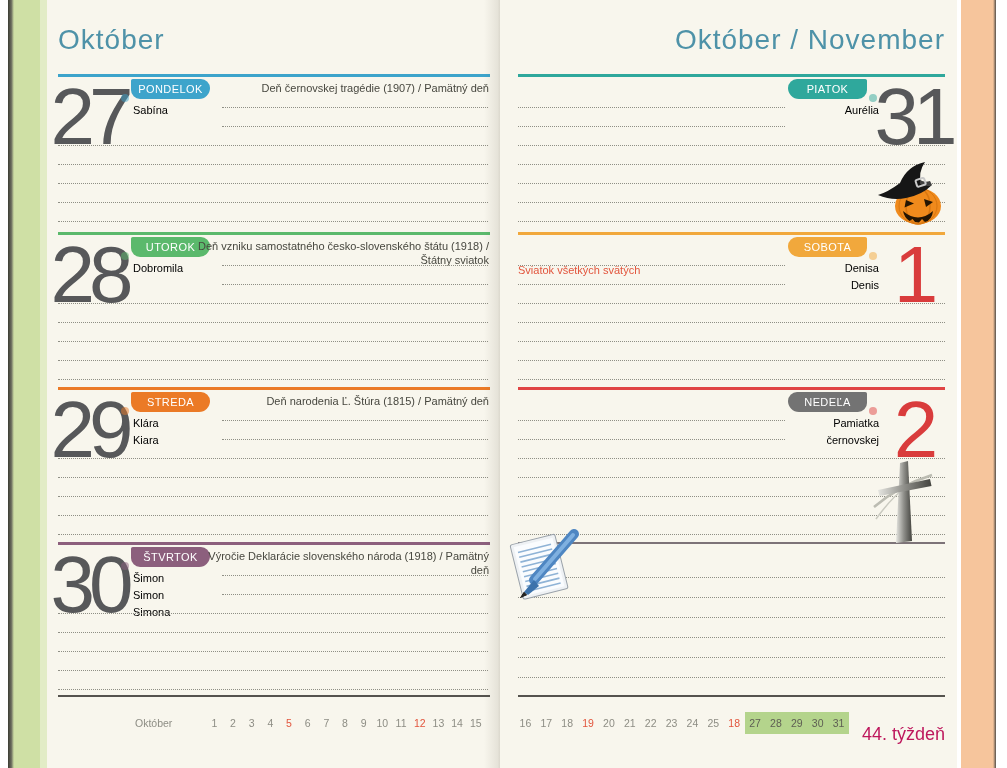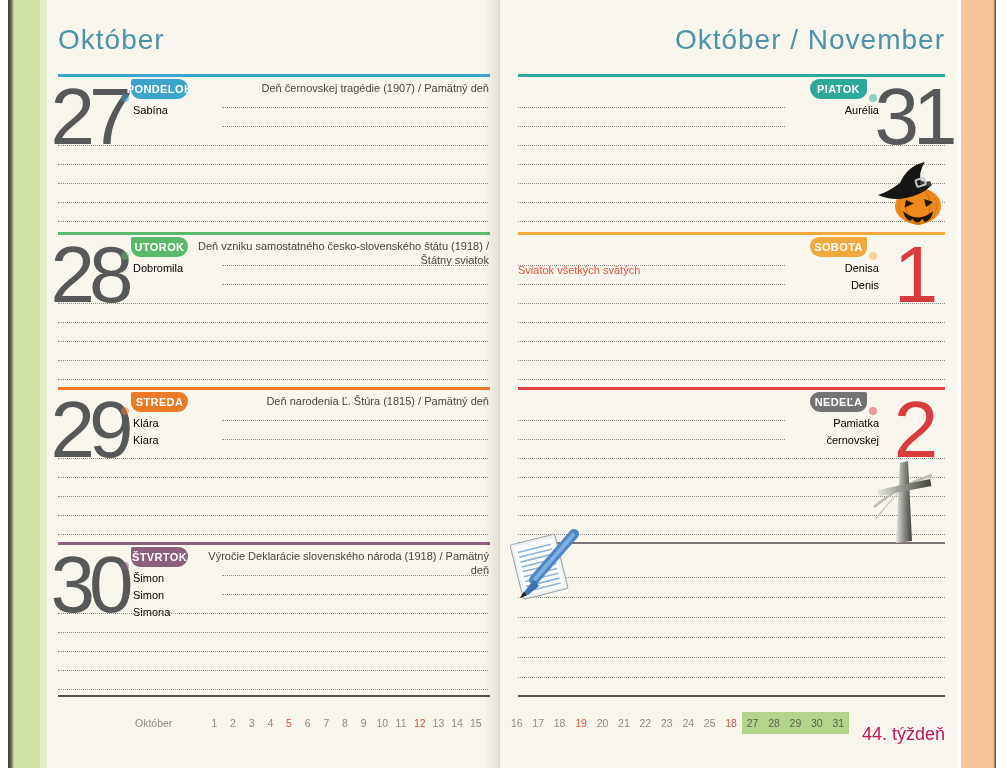--- a/index.html
+++ b/index.html
@@ -30,22 +30,22 @@
   .block { position:absolute; left:0; width:100%; height:158px; }
   .rule { position:absolute; top:0; height:3px; }
   .lpage .rule { left:11px; width:432px; }
   .rpage .rule { left:18px; width:427px; }
 
   .num { position:absolute; top:6px; font-size:80px; line-height:0.92; letter-spacing:-6px;
          color:#57585a; text-align:center; width:84px; }
   .lpage .num { left:0; }
   .rpage .num { right:2px; }
 
-  .badge { position:absolute; top:5px; width:57px; height:20px; display:flex; align-items:center;
-           justify-content:center; color:#ffffff; font-size:11px; font-weight:bold; letter-spacing:0.4px; }
+  .badge { position:absolute; top:5px; width:79px; height:20px; display:flex; align-items:center;
+           justify-content:center; color:#ffffff; font-size:11px; font-weight:normal; letter-spacing:0.4px; }
   .lpage .badge { left:84px; border-radius:2px 10px 12px 10px; }
   .rpage .badge { right:90px; border-radius:10px 2px 10px 12px; }
   .badge-dot { position:absolute; bottom:-3px; width:8px; height:8px; border-radius:50%; opacity:0.5; }
   .lpage .badge-dot { left:-10px; }
   .rpage .badge-dot { right:-10px; }
 
   .names { position:absolute; top:28px; font-size:11px; line-height:17px; color:#000000; }
   .lpage .names { left:86px; }
   .rpage .names { right:78px; text-align:right; }
 
@@ -68,21 +68,21 @@
   .nt1{top:35px} .nt2{top:55px} .nt3{top:75px} .nt4{top:95px} .nt5{top:115px} .nt6{top:135px}
 
   
   .footer-rule { position:absolute; top:695px; height:2px; background:#55534e; }
   .lpage .footer-rule { left:11px; width:432px; }
   .rpage .footer-rule { left:18px; right:12px; }
   .mini-cal { position:absolute; top:709px; left:0; right:0; height:28px; }
   .mc-month { position:absolute; left:88px; top:8px; font-size:10.5px; color:#8d8d84; }
   .mc-days { position:absolute; top:3px; display:flex; height:22px; }
   .lpage .mc-days { left:158px; right:15px; }
-  .rpage .mc-days { left:6px; right:108px; }
+  .rpage .mc-days { left:15px; right:108px; }
   .cal-day { flex:1; text-align:center; font-size:10.5px; color:#8d8d84; line-height:22px; height:22px; }
   .cal-day.red { color:#e2553d; }
   .cal-day.hl { background:#b4d48c; color:#5e5e53; }
   .mc-week { position:absolute; right:12px; top:15px; font-size:18px; color:#be185d; }
 
   .icon-abs { position:absolute; }
 </style>
 </head>
 <body>
 

